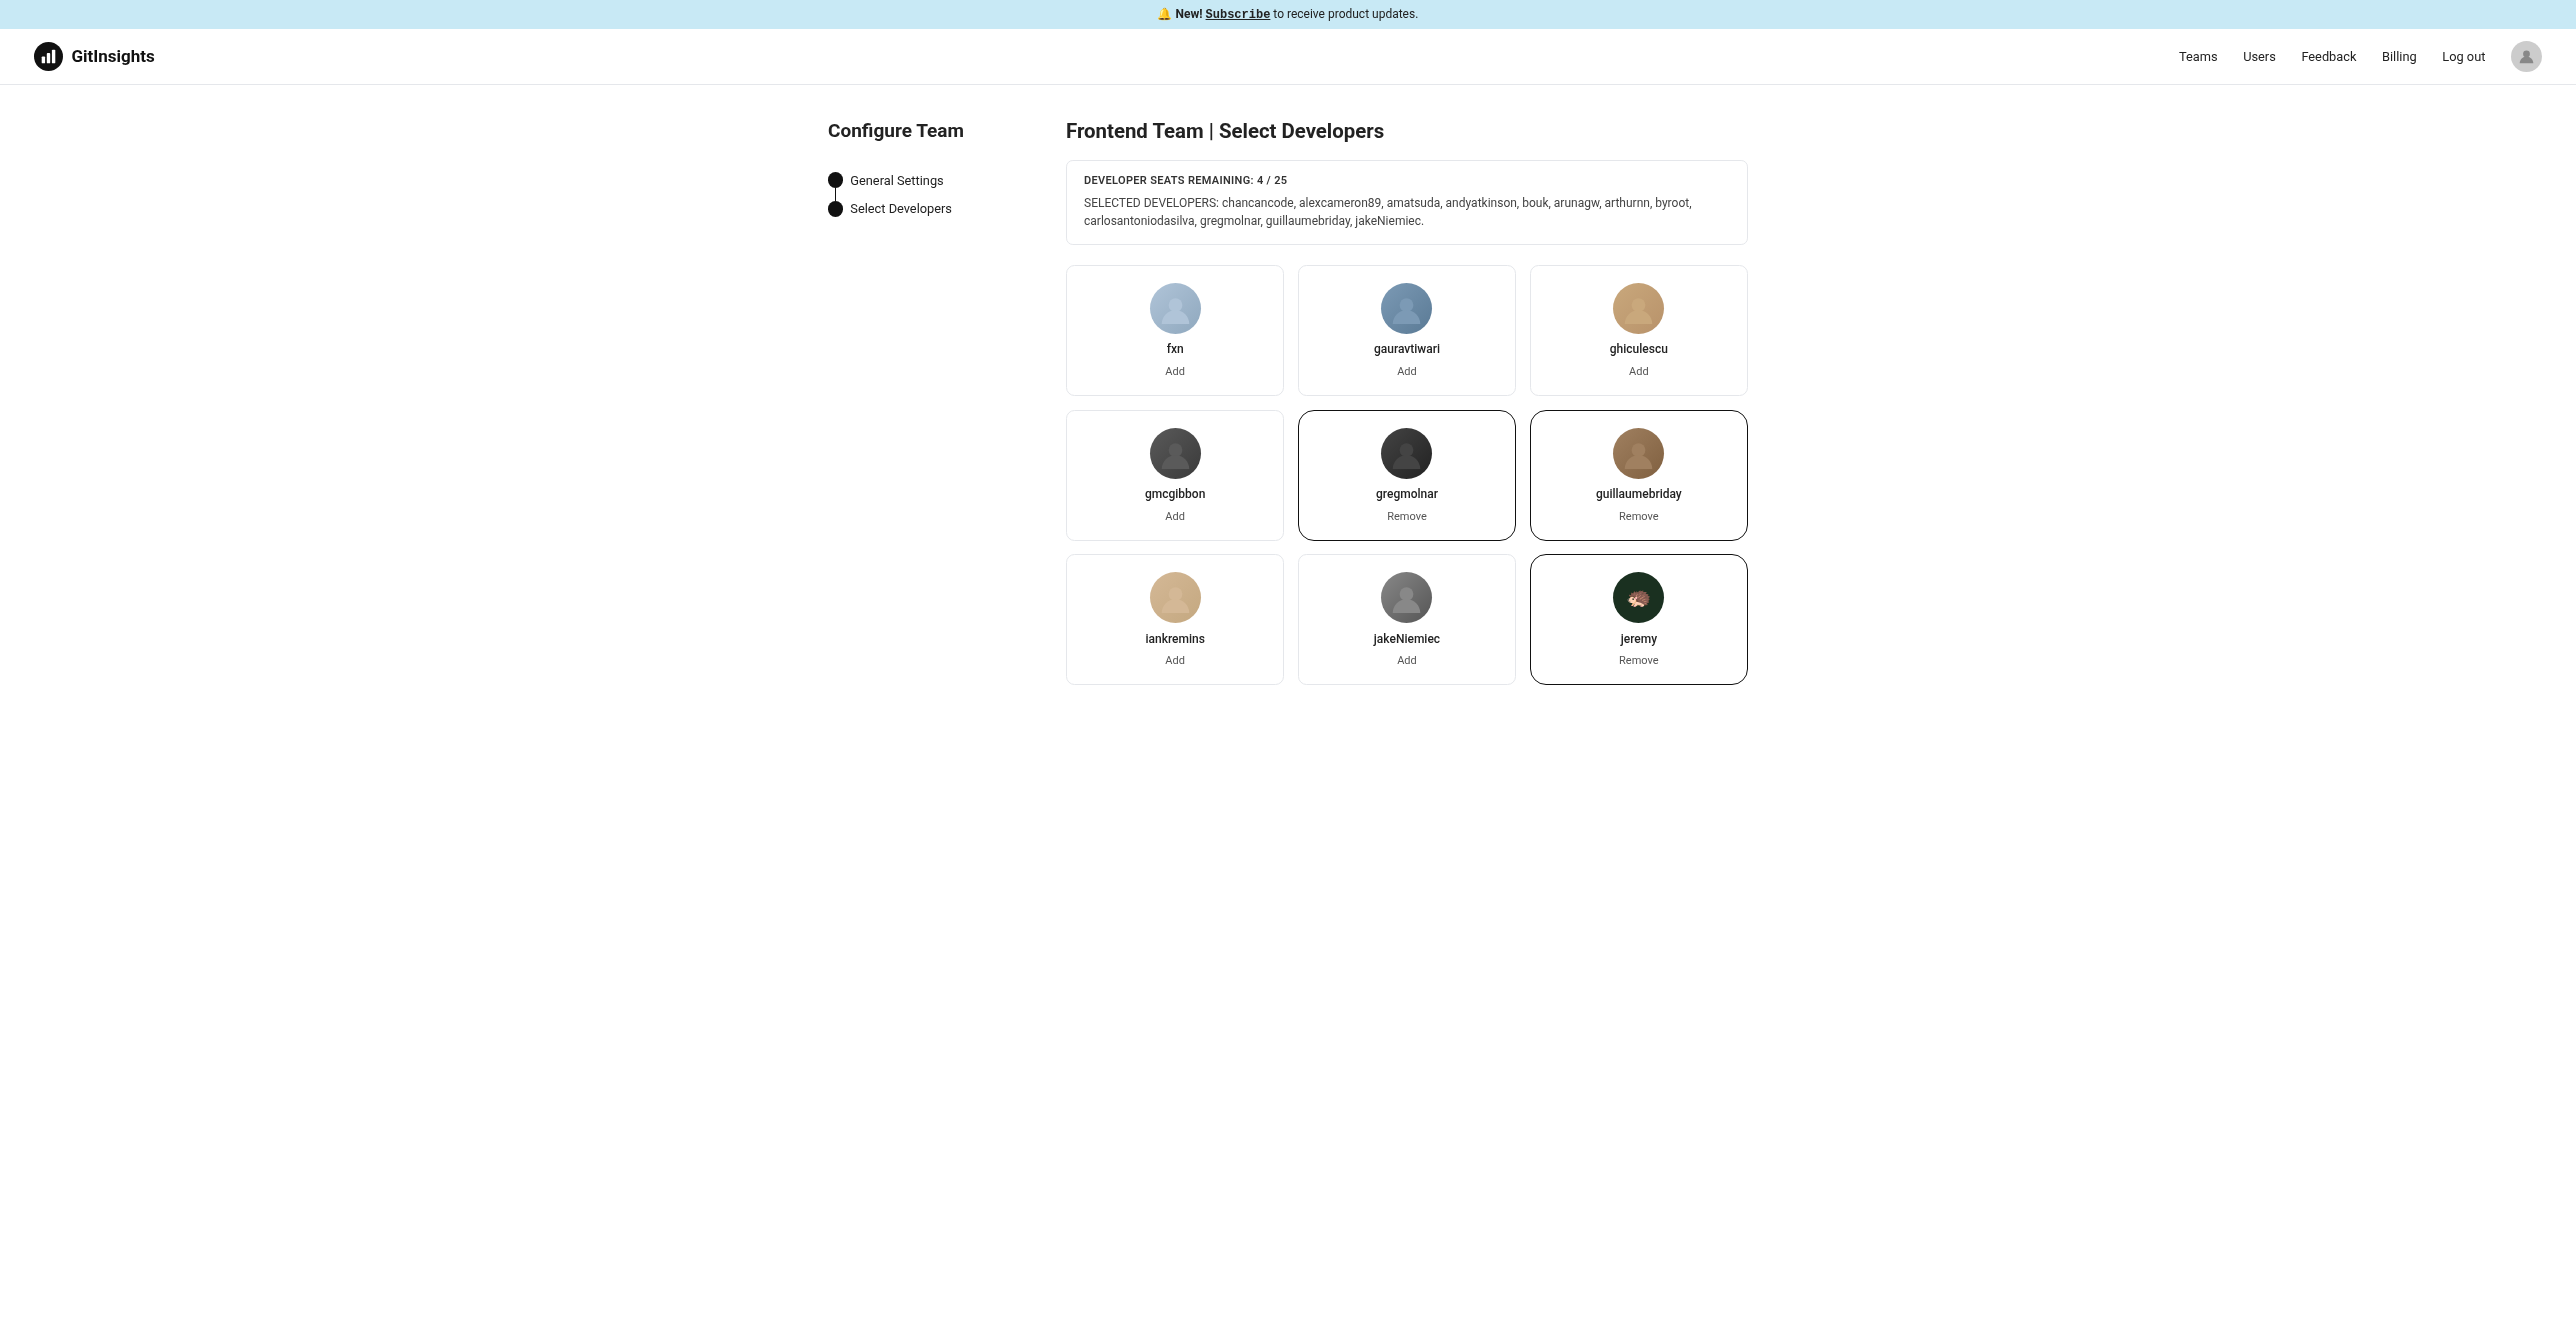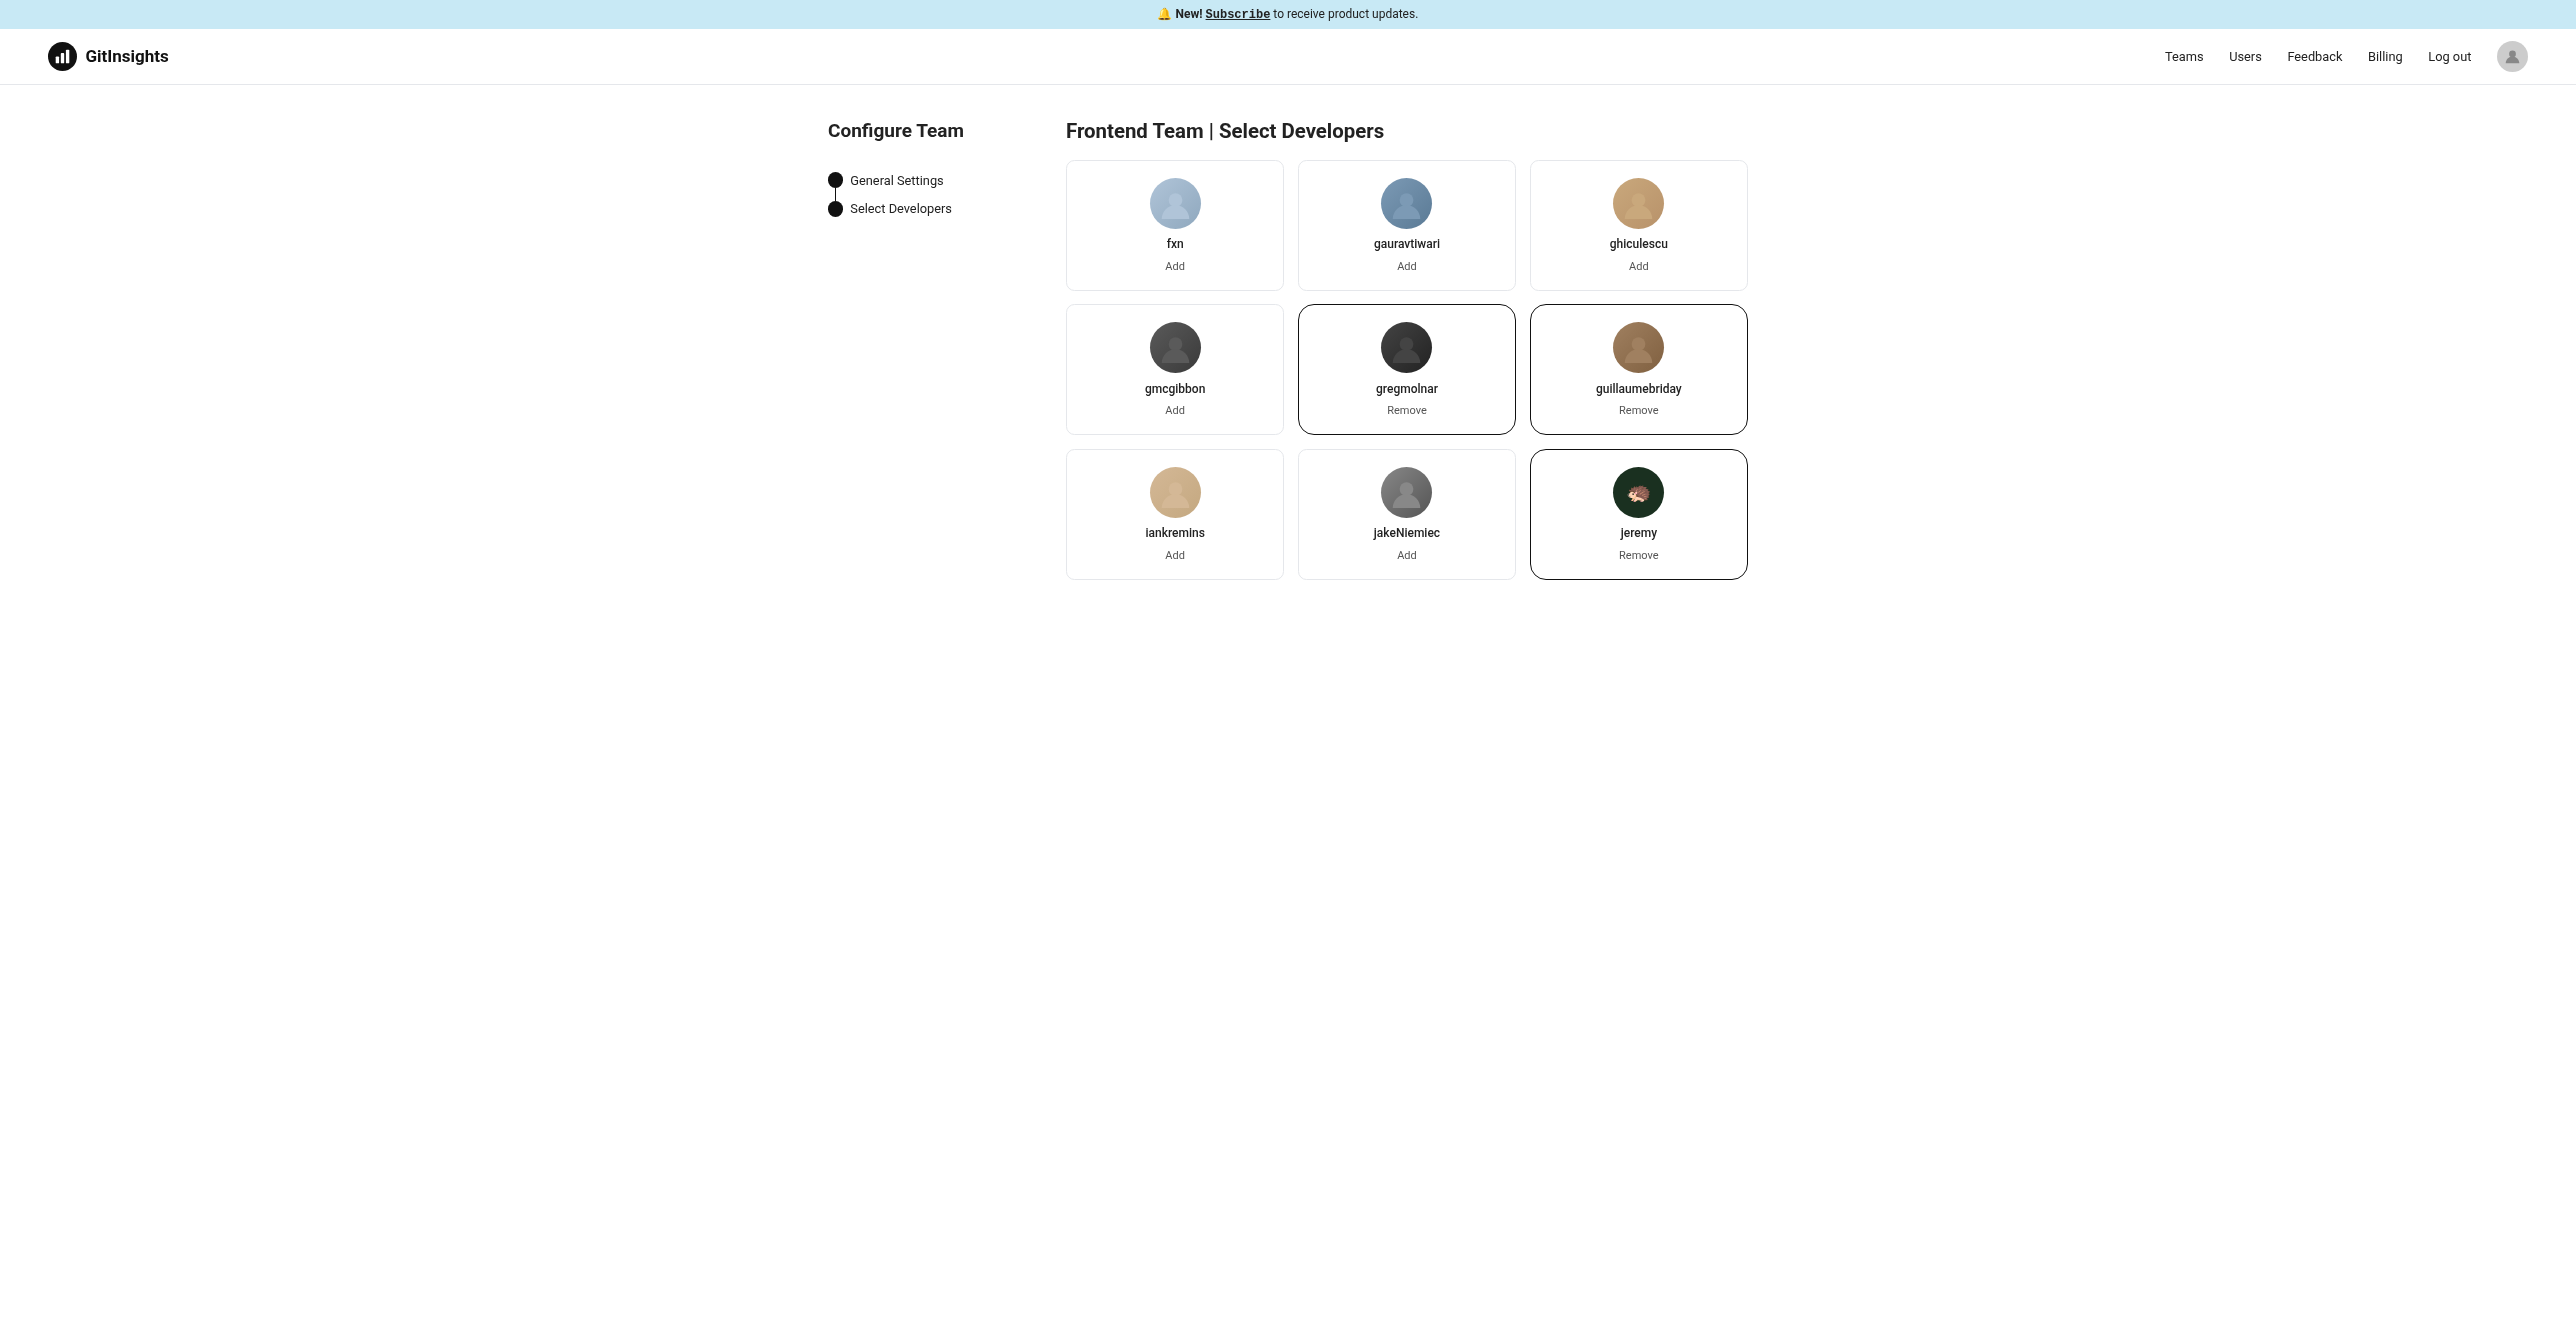--- a/index.html
+++ b/index.html
@@ -13,21 +13,21 @@
       font-size: 12px;
       color: #222;
     }
     .top-banner a { color: #222; font-weight: 600; font-family: Liberation Mono, monospace; }
 
     
     .nav {
       display: flex;
       align-items: center;
       justify-content: space-between;
-      padding: 12px 48px;
+      padding: 12px 34px;
       border-bottom: 0.9px solid #e5e7eb;
     }
     .nav-logo {
       display: flex;
       align-items: center;
       gap: 8.5px;
       font-size: 17px;
       font-weight: 700;
       text-decoration: none;
       color: #111;
@@ -272,20 +272,24 @@
       <div class="sidebar-step">
         <div class="step-dot"></div>
         <span class="step-label">Select Developers</span>
       </div>
     </div>
   </aside>
 
   <div class="content">
     <h1 class="content-title">Frontend Team | Select Developers</h1>
 
+    <div class="info-box">
+      <div class="info-box-seats">DEVELOPER SEATS REMAINING: 4 / 25</div>
+      <div class="info-box-devs">SELECTED DEVELOPERS: chancancode, alexcameron89, amatsuda, andyatkinson, bouk, arunagw, arthurnn, byroot, carlosantoniodasilva, gregmolnar, guillaumebriday, jakeNiemiec.</div>
+    </div>
 
 
     <div class="dev-grid">
 
       <div class="dev-card">
         <div class="dev-avatar avatar-fxn">
           <svg width="31" height="31" viewBox="0 0 36 36" fill="none">
             <circle cx="18" cy="14" r="8" fill="#b0c4d8"></circle>
             <path d="M2 36c0-8.8 7.2-16 16-16s16 7.2 16 16" fill="#b0c4d8"></path>
           </svg>

